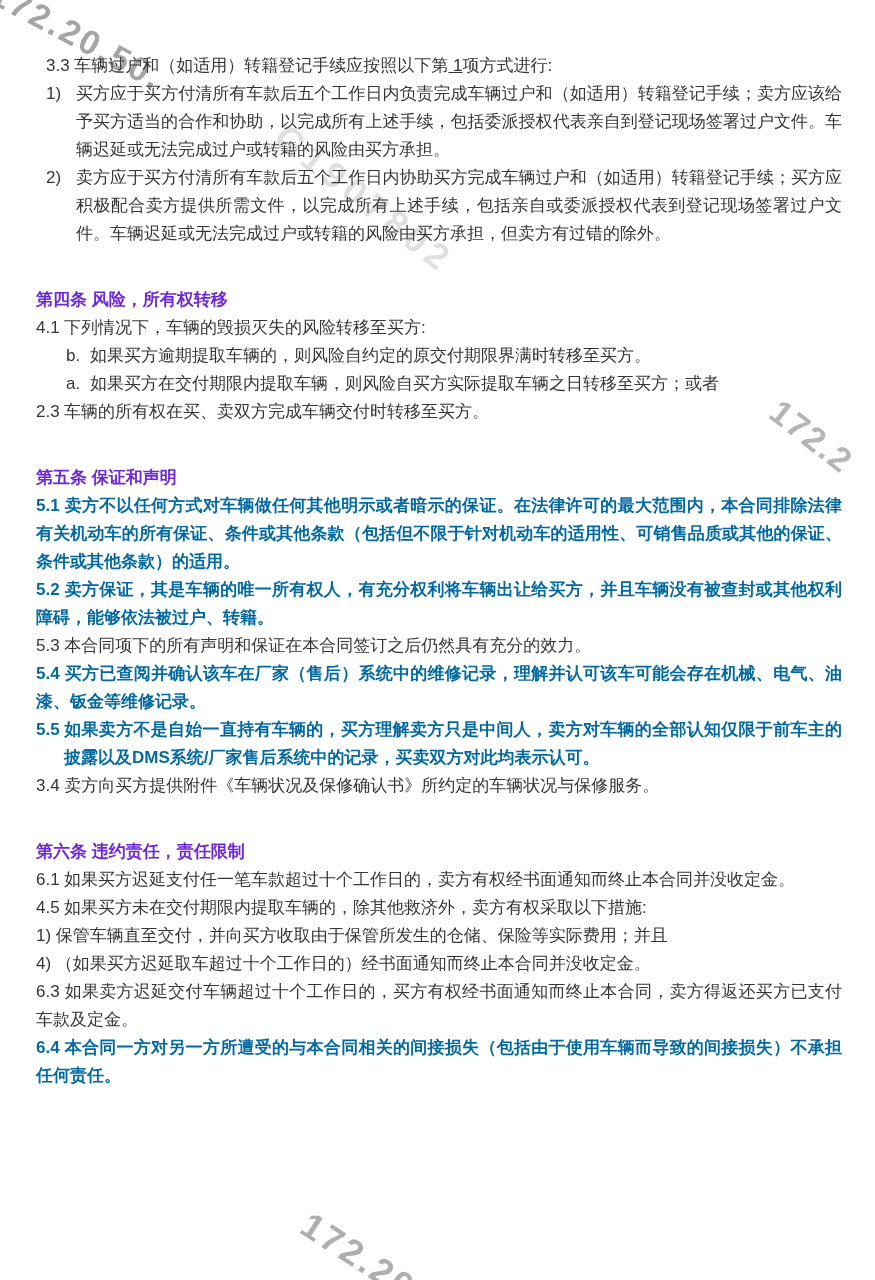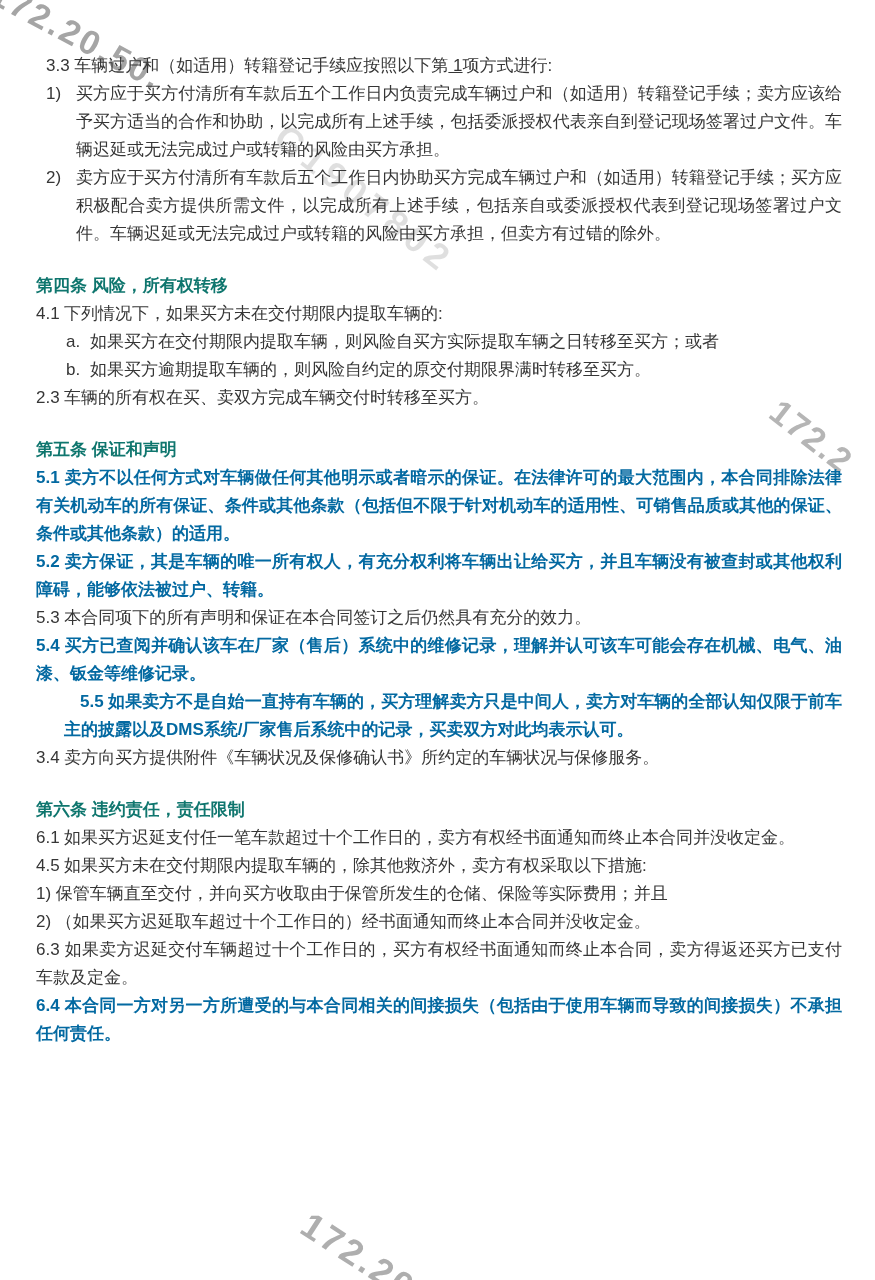--- a/index.html
+++ b/index.html
@@ -14,38 +14,38 @@
   .content{
     position:absolute;
     left:36px;top:52px;
     width:806px;
     font-size:17px;
     line-height:28px;
     text-align:justify;
   }
   .para{margin:0;}
   
-  .h{font-weight:700;color:#0f766e;margin-top:24px;}
+  .h{font-weight:700;color:#6d28d9;margin-top:38px;}
   
   .b{font-weight:700;color:#0369a1;}
   
   .off{padding-left:10px;}
   
   .off.hang{padding-left:40px;text-indent:-30px;}
   .off.hang .num{display:inline-block;width:30px;text-indent:0;}
   
   .cont{padding-left:40px;}
   
   .numw .num{display:inline-block;width:28px;}
   
   .sub{padding-left:30px;}
   .sub .num{display:inline-block;width:24px;}
   
   .hang55{padding-left:28px;text-indent:-28px;}
-  .hang55 .num{display:inline-block;width:28px;text-indent:0;margin-left:44px;}
+  .hang55 .num{display:inline-block;width:28px;text-indent:0;}
   .u{text-decoration:underline;}
   
   .wm{
     position:absolute;
     font-weight:700;
     white-space:nowrap;
     transform-origin:left top;
     pointer-events:none;
     user-select:none;
   }
@@ -59,32 +59,32 @@
       <div class="wm" style="left: 292px; top: 116px; font-size: 36px; color: rgb(0, 0, 0); opacity: 0.12; letter-spacing: 6px; transform: rotate(38deg);">G1907802</div>
       <div class="wm" style="left: 786px; top: 392px; font-size: 34px; color: rgb(163, 163, 163); opacity: 0.8; letter-spacing: 2px; transform: rotate(38deg);">172.2</div>
       <div class="wm" style="left: -16px; top: 988px; font-size: 32px; color: rgb(171, 171, 171); opacity: 0.8; letter-spacing: 2px; transform: rotate(38deg);">.2</div>
       <div class="wm" style="left: 316px; top: 1204px; font-size: 36px; color: rgb(155, 155, 155); opacity: 0.8; letter-spacing: 3px; transform: rotate(33deg);">172.20</div>
     </div>
   <div class="content" id="content">
       <div class="para off"><span>3.3 车辆过户和（如适用）转籍登记手续应按照以下第</span><span class="u">&nbsp;1</span><span>项方式进行:</span></div>
       <div class="para off hang"><span class="num">1)</span><span>买方应于买方付清所有车款后五个工作日内负责完成车辆过户和（如适用）转籍登记手续；卖方应该给予买方适当的合作和协助，以完成所有上述手续，包括委派授权代表亲自到登记现场签署过户文件。车辆迟延或无法完成过户或转籍的风险由买方承担。</span></div>
       <div class="para off hang"><span class="num">2)</span><span>卖方应于买方付清所有车款后五个工作日内协助买方完成车辆过户和（如适用）转籍登记手续；买方应积极配合卖方提供所需文件，以完成所有上述手续，包括亲自或委派授权代表到登记现场签署过户文件。车辆迟延或无法完成过户或转籍的风险由买方承担，但卖方有过错的除外。</span></div>
       <div class="para h">第四条 风险，所有权转移</div>
-      <div class="para numw"><span class="num">4.1</span><span>下列情况下，如果买方未在交付期限内提取车辆的:</span></div>
+      <div class="para numw"><span class="num">4.1</span><span>下列情况下，车辆的毁损灭失的风险转移至买方:</span></div>
+      <div class="para sub"><span class="num">b.</span><span>如果买方逾期提取车辆的，则风险自约定的原交付期限界满时转移至买方。</span></div>
       <div class="para sub"><span class="num">a.</span><span>如果买方在交付期限内提取车辆，则风险自买方实际提取车辆之日转移至买方；或者</span></div>
-      <div class="para sub"><span class="num">b.</span><span>如果买方逾期提取车辆的，则风险自约定的原交付期限界满时转移至买方。</span></div>
       <div class="para numw"><span class="num">2.3</span><span>车辆的所有权在买、卖双方完成车辆交付时转移至买方。</span></div>
       <div class="para h">第五条 保证和声明</div>
       <div class="para b">5.1 卖方不以任何方式对车辆做任何其他明示或者暗示的保证。在法律许可的最大范围内，本合同排除法律有关机动车的所有保证、条件或其他条款（包括但不限于针对机动车的适用性、可销售品质或其他的保证、条件或其他条款）的适用。</div>
       <div class="para b">5.2 卖方保证，其是车辆的唯一所有权人，有充分权利将车辆出让给买方，并且车辆没有被查封或其他权利障碍，能够依法被过户、转籍。</div>
       <div class="para">5.3 本合同项下的所有声明和保证在本合同签订之后仍然具有充分的效力。</div>
       <div class="para b">5.4 买方已查阅并确认该车在厂家（售后）系统中的维修记录，理解并认可该车可能会存在机械、电气、油漆、钣金等维修记录。</div>
       <div class="para hang55 b"><span class="num">5.5</span><span>如果卖方不是自始一直持有车辆的，买方理解卖方只是中间人，卖方对车辆的全部认知仅限于前车主的披露以及DMS系统/厂家售后系统中的记录，买卖双方对此均表示认可。</span></div>
       <div class="para">3.4 卖方向买方提供附件《车辆状况及保修确认书》所约定的车辆状况与保修服务。</div>
       <div class="para h">第六条 违约责任，责任限制</div>
       <div class="para numw"><span class="num">6.1</span><span>如果买方迟延支付任一笔车款超过十个工作日的，卖方有权经书面通知而终止本合同并没收定金。</span></div>
       <div class="para numw"><span class="num">4.5</span><span>如果买方未在交付期限内提取车辆的，除其他救济外，卖方有权采取以下措施:</span></div>
       <div class="para">1) 保管车辆直至交付，并向买方收取由于保管所发生的仓储、保险等实际费用；并且</div>
-      <div class="para">2) （如果买方迟延取车超过十个工作日的）经书面通知而终止本合同并没收定金。</div>
+      <div class="para">4) （如果买方迟延取车超过十个工作日的）经书面通知而终止本合同并没收定金。</div>
       <div class="para">6.3 如果卖方迟延交付车辆超过十个工作日的，买方有权经书面通知而终止本合同，卖方得返还买方已支付车款及定金。</div>
       <div class="para b">6.4 本合同一方对另一方所遭受的与本合同相关的间接损失（包括由于使用车辆而导致的间接损失）不承担任何责任。</div>
     </div>
 </div>
 
 </body></html>

